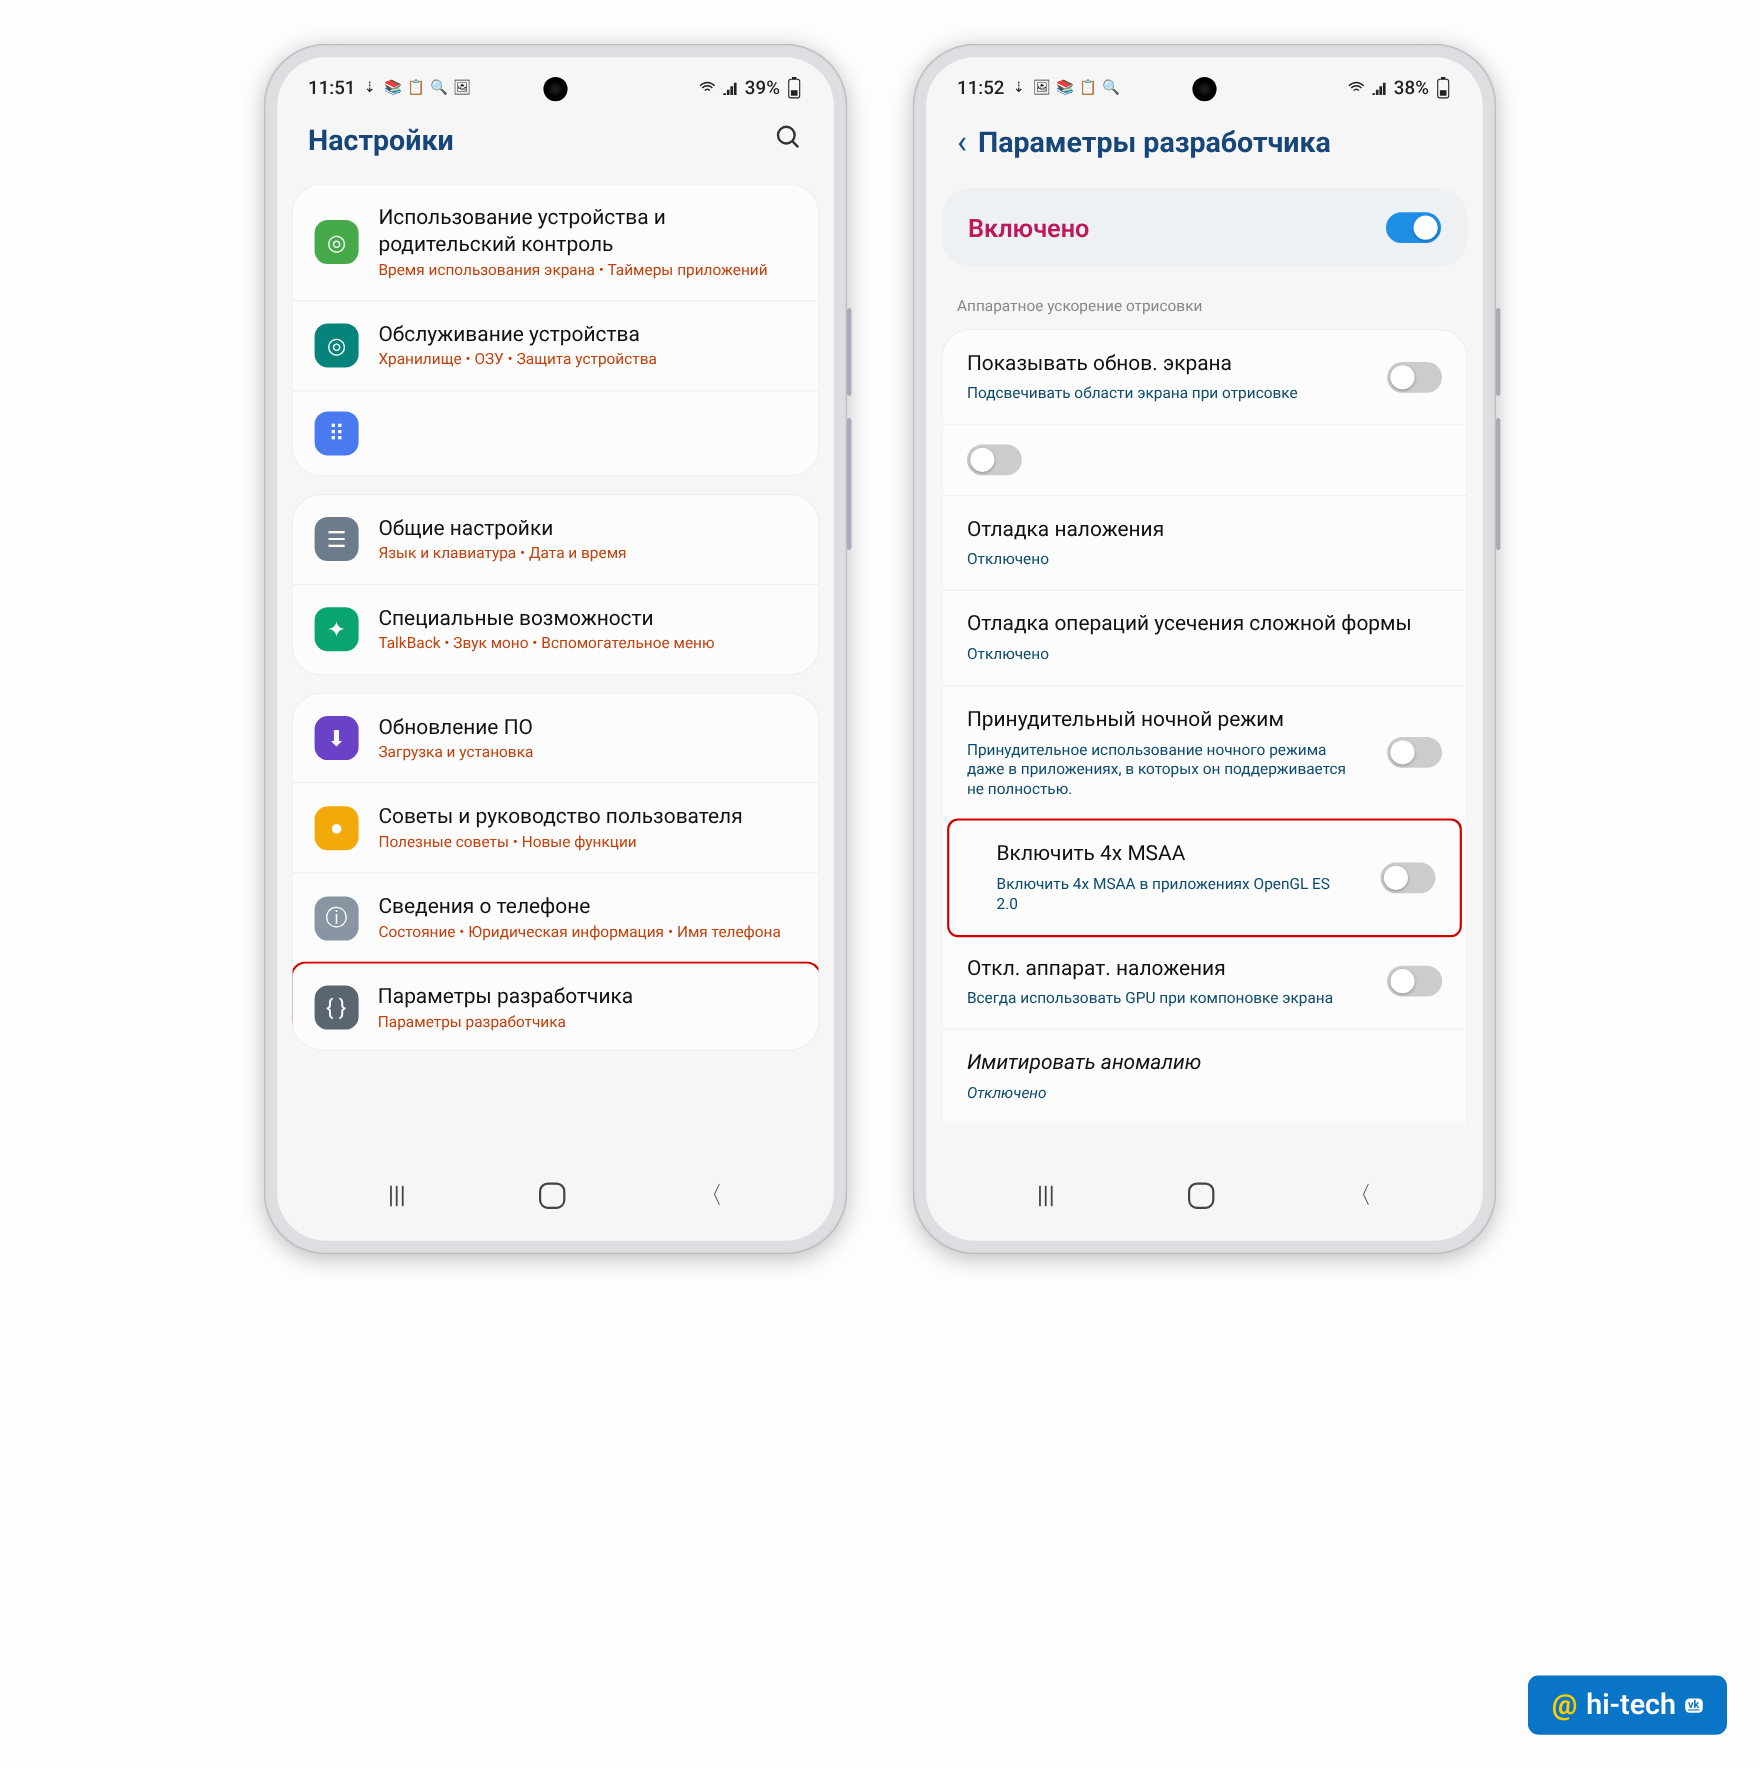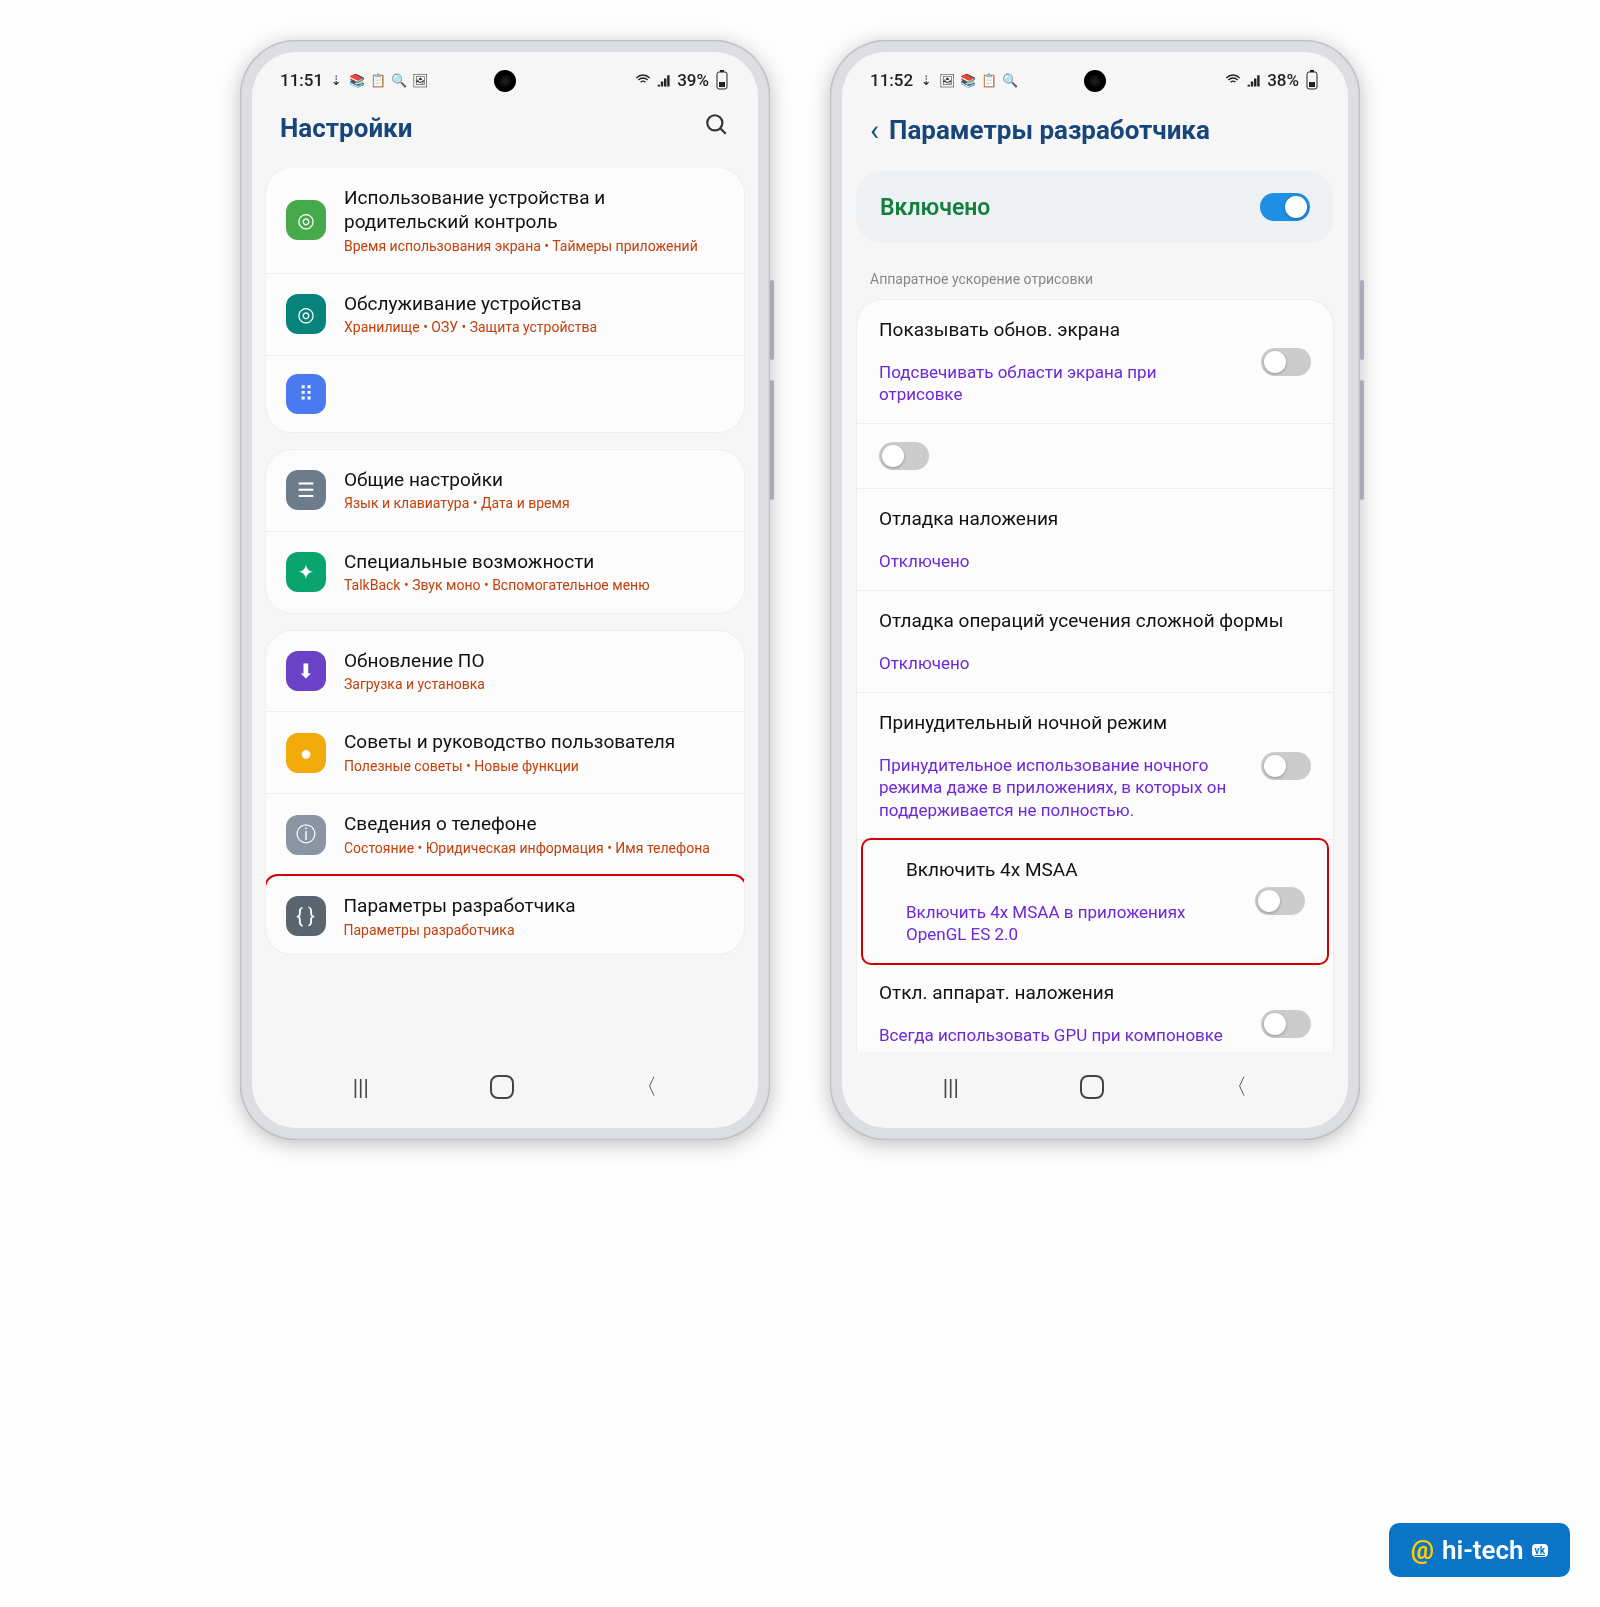--- a/index.html
+++ b/index.html
@@ -79,21 +79,21 @@
   .row .t-sub { font-size:14px; color:#c2410c; margin-top:3px; line-height:1.3;}
 
   .highlight-red { border:2.5px solid #d40000; border-radius:14px; margin:-2.5px;}
 
   
   .master-card {
     background:#eef1f4; border-radius:26px; padding:22px 24px;
     display:flex; align-items:center; justify-content:space-between;
     margin-bottom:20px;
   }
-  .master-card .mt { font-size:23px; font-weight:600; color:#15803d;text-align:center; }
+  .master-card .mt { font-size:23px; font-weight:600; color:#be185d;text-align:center; }
   .toggle {
     width:50px; height:28px; background:#ccc; border-radius:14px; position:relative;
     flex-shrink:0;
   }
   .toggle::after{
     content:''; position:absolute; width:22px; height:22px; background:#fff;
     border-radius:50%; top:3px; left:3px; box-shadow:0 1px 3px rgba(0,0,0,.3);
     transition:left .2s;
   }
   .toggle.on { background:#1f8fe6; }
@@ -101,21 +101,21 @@
 
   .sect-title { font-size:14px; color:#888; padding:8px 14px 12px; }
   .dev-list { background:#fcfcfc; border-radius:26px 26px 0 0; border:1px solid #eee; border-bottom:none;}
   .dev-row {
     display:flex; align-items:center; padding:18px 22px;
     border-bottom:1px solid #eee; gap:24px;
   }
   .dev-row:last-child{border-bottom:none;font-style:italic;}
   .dev-txt { flex:1; padding-right:4px;}
   .dev-title { font-size:19px; color:#111; }
-  .dev-sub { font-size:17px; color:#6d28d9; margin-top:20px; line-height:1.3;}
+  .dev-sub { font-size:14px; color:#0c4a6e; margin-top:8px; line-height:1.3;}
   .hl-wrap { border:2.5px solid #d40000; border-radius:10px; margin:-2px 4px;padding-left:43px;}
 
   .navbar {
     display:flex; justify-content:space-around; align-items:center;
     padding:20px 40px 26px; font-size:22px; color:#444;
   }
 
   .watermark {
     position:fixed; right:30px; bottom:30px;
     background:#0a74c7; color:#fff; font-size:26px; font-weight:600;

